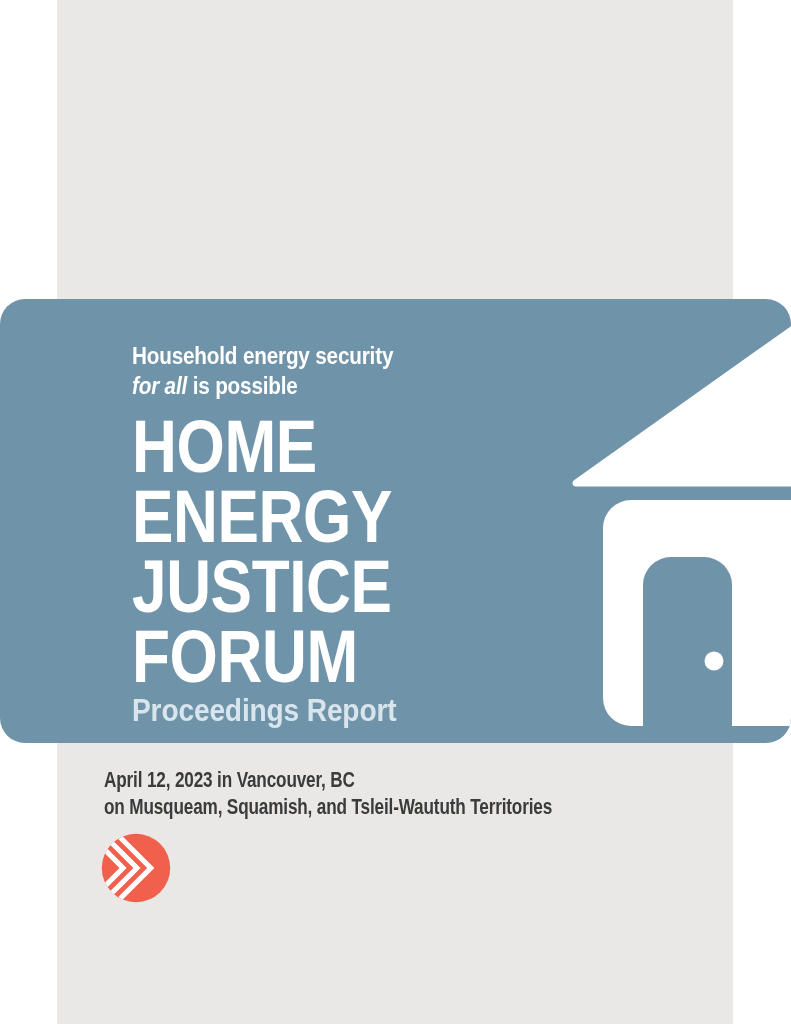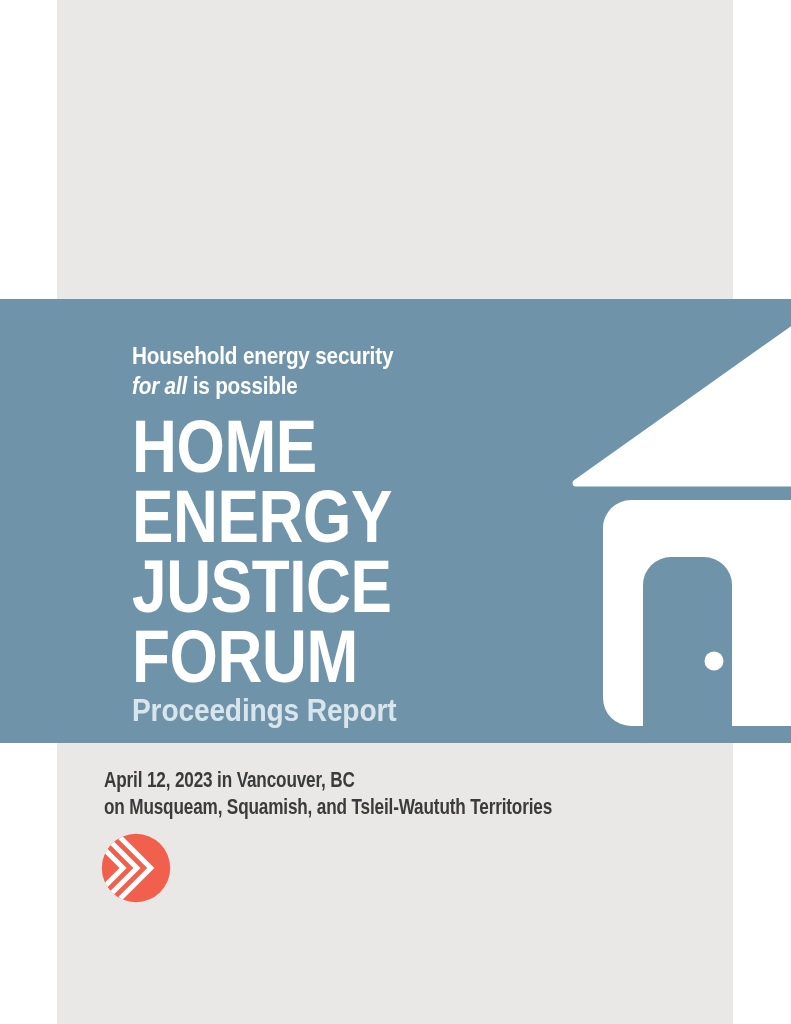--- a/index.html
+++ b/index.html
@@ -17,20 +17,21 @@
     left: 57px; top: 0;
     width: 676px; height: 1024px;
     background: #e9e8e7;
   }
   .band {
     position: absolute;
     left: 0; top: 299px;
     width: 791px; height: 444px;
     background: #6f93a8;
     overflow: hidden;
+    border-radius: 25px;
   }
   .house-icon {
     position: absolute;
     right: 0; top: 0;
     width: 231px; height: 444px;
     display: block;
   }
   .band-text { position: absolute; left: 132px; top: 0; width: 520px; }
   .subtitle {
     position: absolute;

